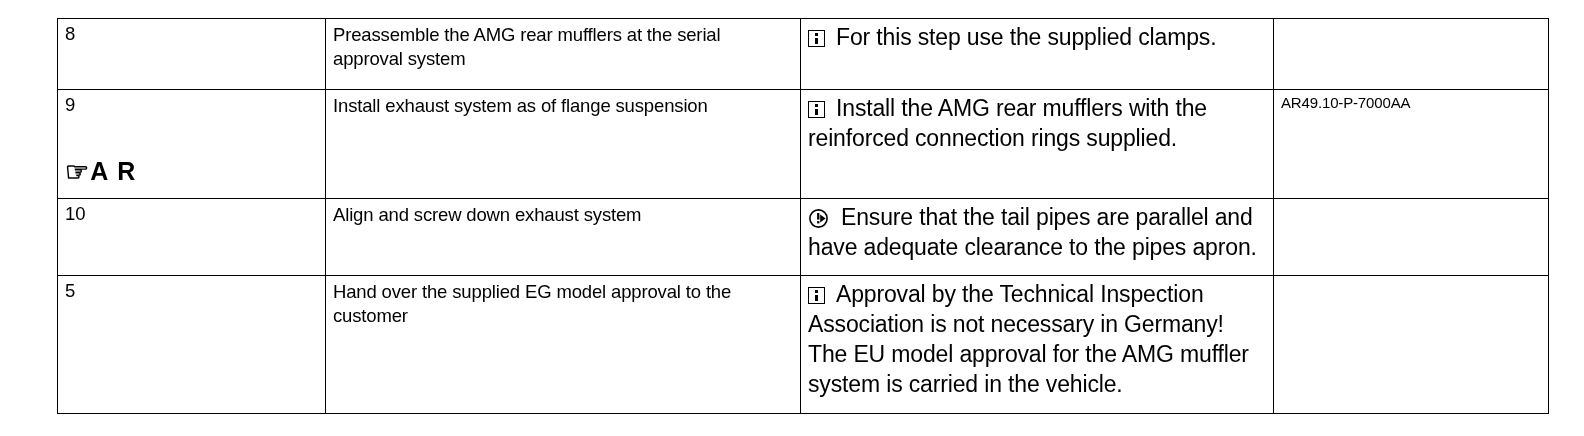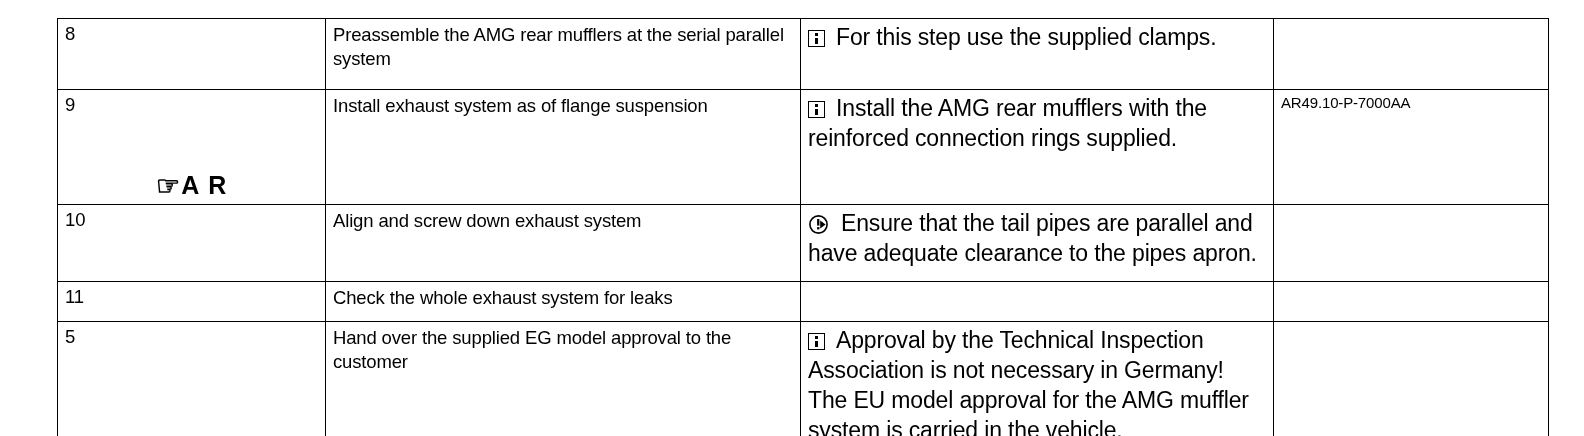--- a/index.html
+++ b/index.html
@@ -55,26 +55,25 @@
 
   .step-num {
     display: block;
     font-size: 18.5px;
     line-height: 1.15;
   }
 
   
   .ar-marker {
     display: block;
-    margin-top: 58px;
+    margin-top: 44px;
     font-size: 25px;
     font-weight: bold;
     line-height: 1;
     white-space: nowrap;
-    text-align: center;
   }
   .ar-marker .hand-glyph {
     font-size: 27px;
     vertical-align: -1px;
     margin-right: 1px;
     letter-spacing: 0;
   }
   .ar-marker .ar-text {
     letter-spacing: 1.5px;
   }
@@ -149,21 +148,21 @@
       <col class="c-note">
       <col class="c-doc">
     </colgroup>
     <tbody>
 
       <tr class="r8">
         <td>
           <span class="step-num">8</span>
         </td>
         <td>
-          <span class="nowrap-pad">Preassemble the AMG rear mufflers at the serial parallel system</span>
+          <span class="nowrap-pad">Preassemble the AMG rear mufflers at the serial approval system</span>
         </td>
         <td>
           <span class="icon-info"></span><span class="note-body">For this step use the supplied clamps.</span>
         </td>
         <td class="doc-cell-plain">
           <span class="doc-ref"></span>
         </td>
       </tr>
 
       <tr class="r9">
@@ -199,46 +198,32 @@
               <rect x="9.1" y="13.1" width="2.3" height="2.3" fill="#000"></rect>
               <path d="M12.2 6.4 L17.6 10.5 L12.2 14.6 Z" fill="#000"></path>
             </svg>
           </span><span class="note-body">Ensure that the tail pipes are parallel and have adequate clearance to the pipes apron.</span>
         </td>
         <td class="doc-cell-plain">
           <span class="doc-ref"></span>
         </td>
       </tr>
 
-      <tr class="r11">
-        <td>
-          <span class="step-num">11</span>
-        </td>
-        <td>
-          <span class="nowrap-pad">Check the whole exhaust system for leaks</span>
-        </td>
-        <td>
-          <span class="note-body"></span>
+
+      <tr class="r12">
+        <td>
+          <span class="step-num">5</span>
+        </td>
+        <td>
+          <span class="nowrap-pad">Hand over the supplied EG model approval to the customer</span>
+        </td>
+        <td>
+          <span class="icon-info"></span><span class="note-body">Approval by the Technical Inspection Association is not necessary in Germany! The EU model approval for the AMG muffler system is carried in the vehicle.</span>
         </td>
         <td class="doc-cell-plain">
           <span class="doc-ref"></span>
         </td>
       </tr>
 
-      <tr class="r12">
-        <td>
-          <span class="step-num">5</span>
-        </td>
-        <td>
-          <span class="nowrap-pad">Hand over the supplied EG model approval to the customer</span>
-        </td>
-        <td>
-          <span class="icon-info"></span><span class="note-body">Approval by the Technical Inspection Association is not necessary in Germany! The EU model approval for the AMG muffler system is carried in the vehicle.</span>
-        </td>
-        <td class="doc-cell-plain">
-          <span class="doc-ref"></span>
-        </td>
-      </tr>
-
     </tbody>
   </table>
 
 </div>
 
 </body></html>

